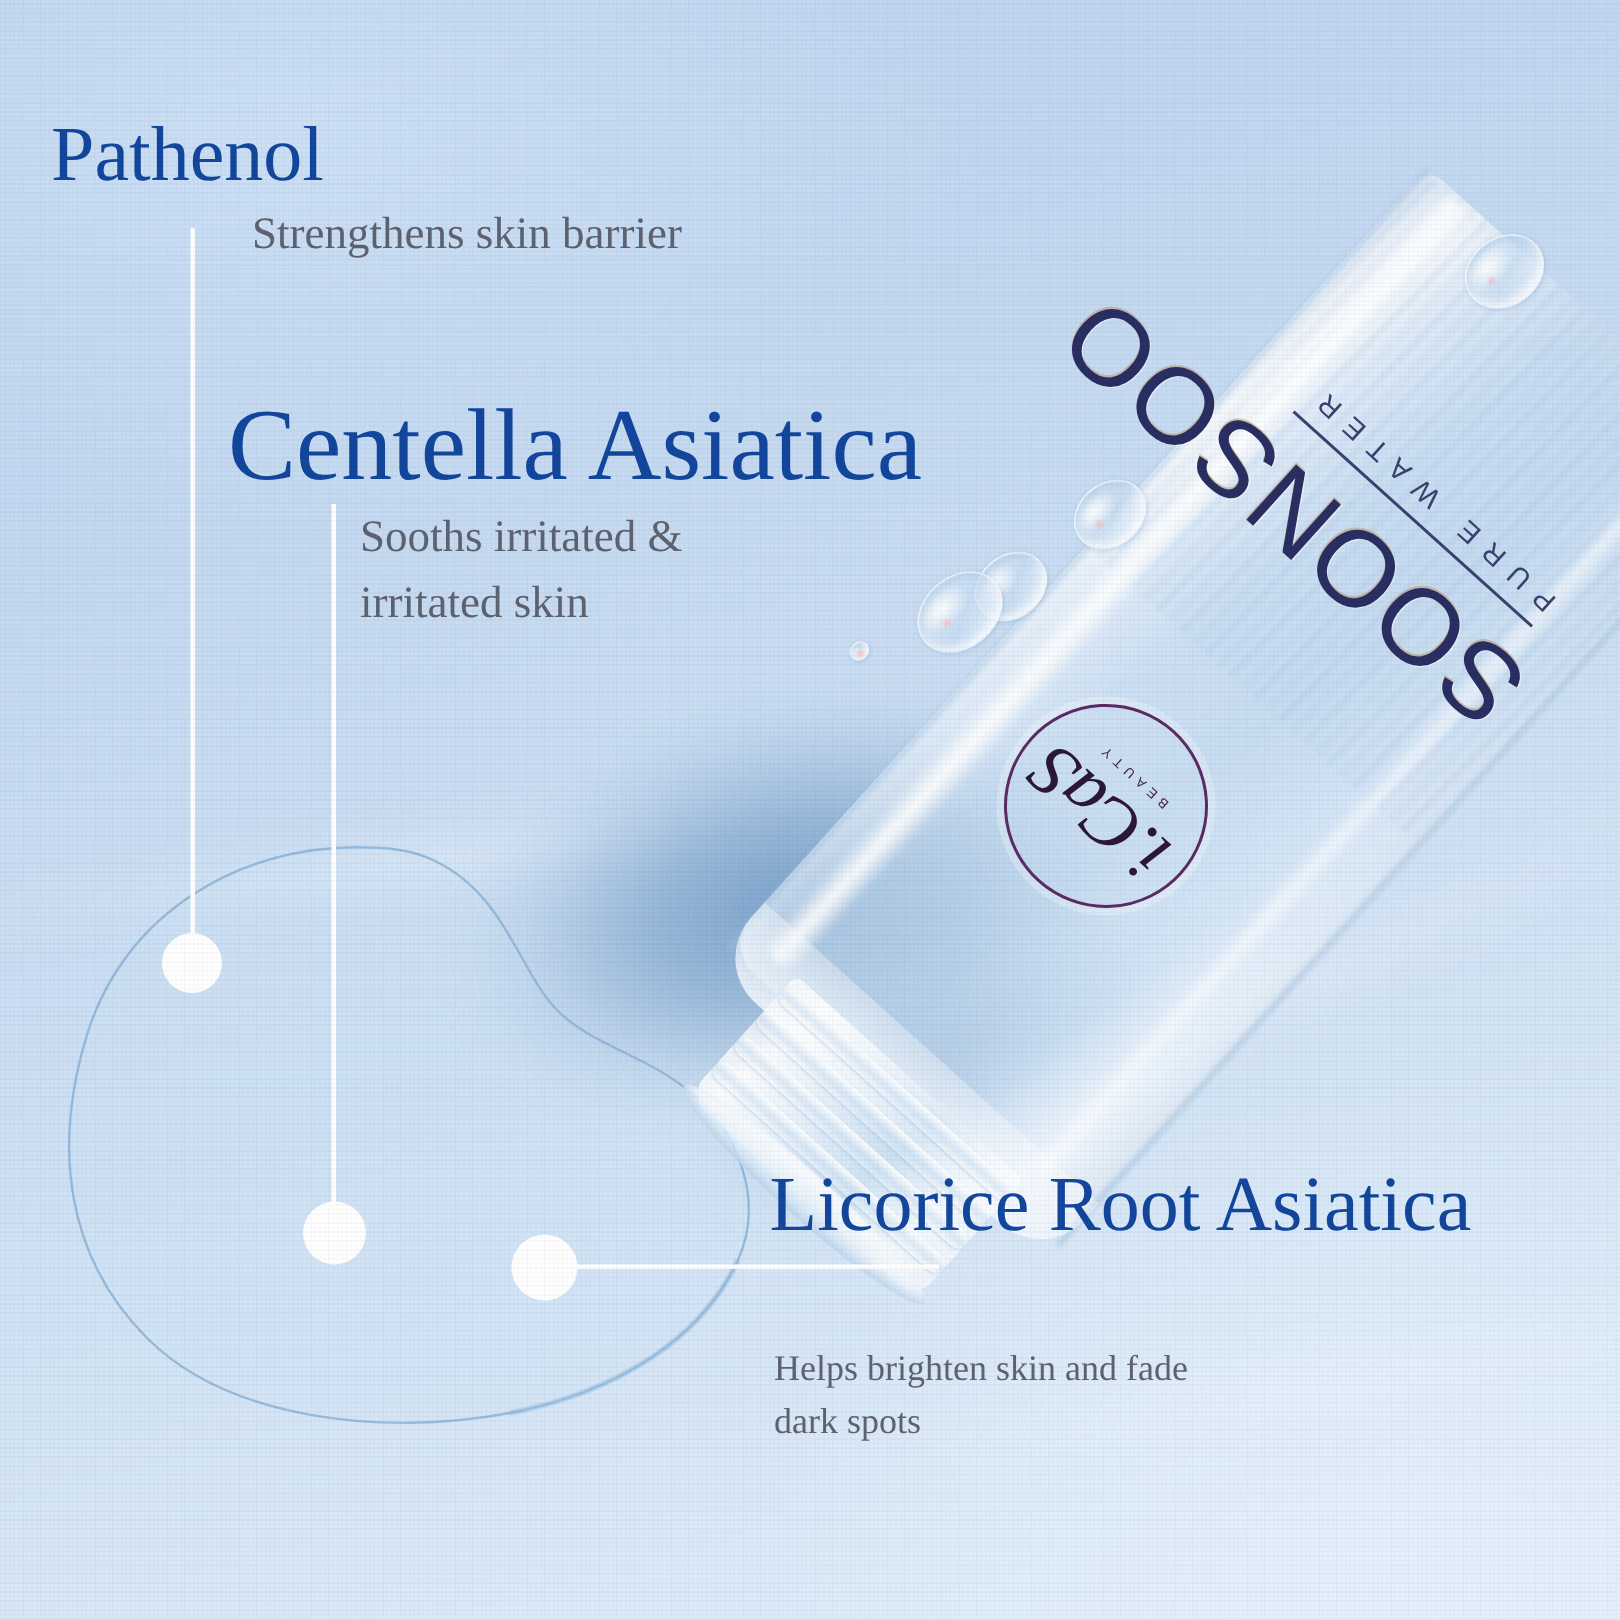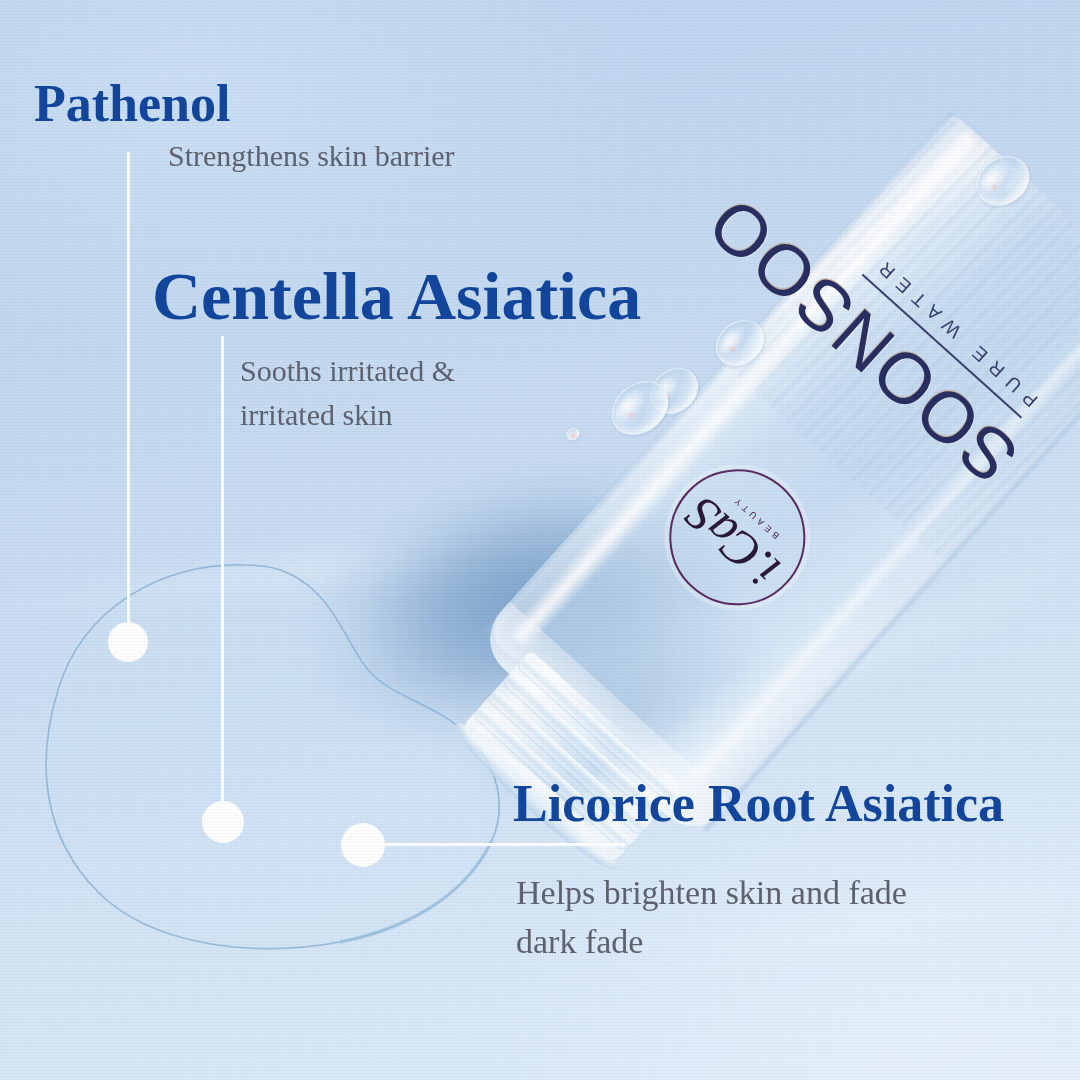--- a/index.html
+++ b/index.html
@@ -285,21 +285,21 @@
     width: 5px; height: 4px;
     border-radius: 50%;
     background: rgba(255,186,186,.75);
     filter: blur(1px);
   }
 
   
   .callout-title {
     position: absolute;
     color: #13479e;
-    font-weight: 700;
+    font-weight: 400;
     line-height: 1;
     white-space: nowrap;
   }
   .callout-sub {
     position: absolute;
     color: #5f6370;
     line-height: 1.45;
   }
 
   .leader-line {
@@ -383,29 +383,29 @@
     </div>
 
   <div id="callout-layer">
       <div class="callout-title" style="left: 34px; top: 78px; font-size: 52px;">Pathenol</div>
       <div class="callout-sub" style="left: 168px; top: 134px; font-size: 30px; width: 520px;">
         <div>Strengthens skin barrier</div>
       </div>
       <div class="leader-line" style="left: 127px; top: 152px; width: 3px; height: 492px;"></div>
       <div class="leader-dot" style="left: 108px; top: 622px; width: 40px; height: 40px;"></div>
       <div class="callout-title" style="left: 152px; top: 262px; font-size: 68px;">Centella Asiatica</div>
-      <div class="callout-sub" style="left: 240px; top: 336px; font-size: 30px; width: 330px; margin-top: 13px;">
+      <div class="callout-sub" style="left: 240px; top: 336px; font-size: 30px; width: 330px;">
         <div>Sooths irritated &amp;</div>
         <div>irritated skin</div>
       </div>
       <div class="leader-line" style="left: 221px; top: 336px; width: 3px; height: 484px;"></div>
       <div class="leader-dot" style="left: 202px; top: 801px; width: 42px; height: 42px;"></div>
       <div class="callout-title" style="left: 513px; top: 778px; font-size: 52px;">Licorice Root Asiatica</div>
-      <div class="callout-sub" style="left: 516px; top: 868px; font-size: 34px; width: 500px;">
+      <div class="callout-sub" style="left: 516px; top: 896px; font-size: 24px; width: 500px;">
         <div>Helps brighten skin and fade</div>
-        <div>dark fade</div>
+        <div>dark spots</div>
       </div>
       <div class="leader-line" style="left: 380px; top: 843px; width: 246px; height: 3px;"></div>
       <div class="leader-dot" style="left: 341px; top: 823px; width: 44px; height: 44px;"></div>
     </div>
 
   <div class="grain"></div>
 </div>
 
 </body></html>

